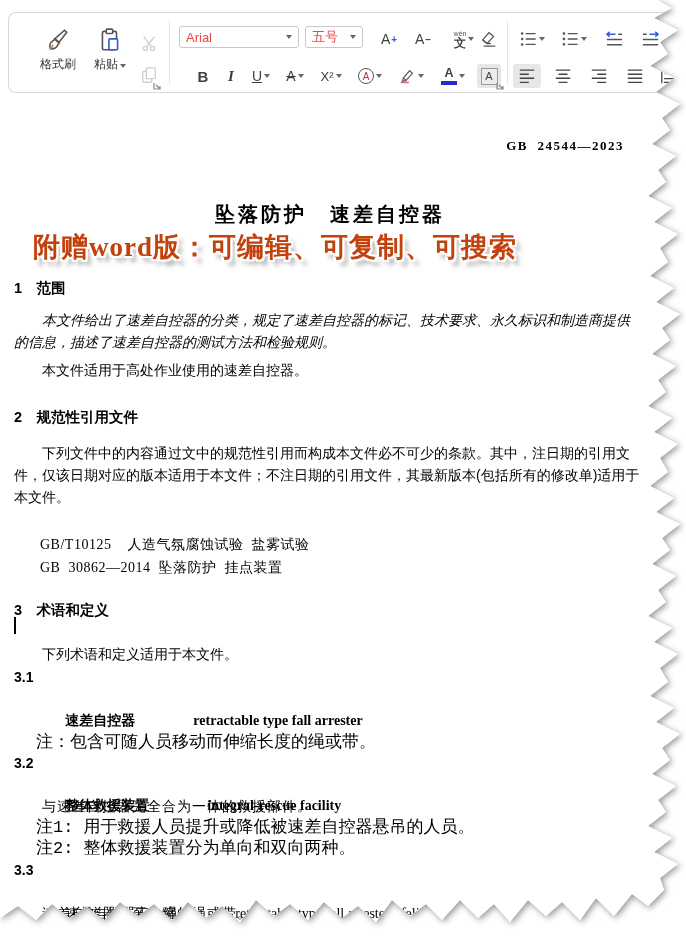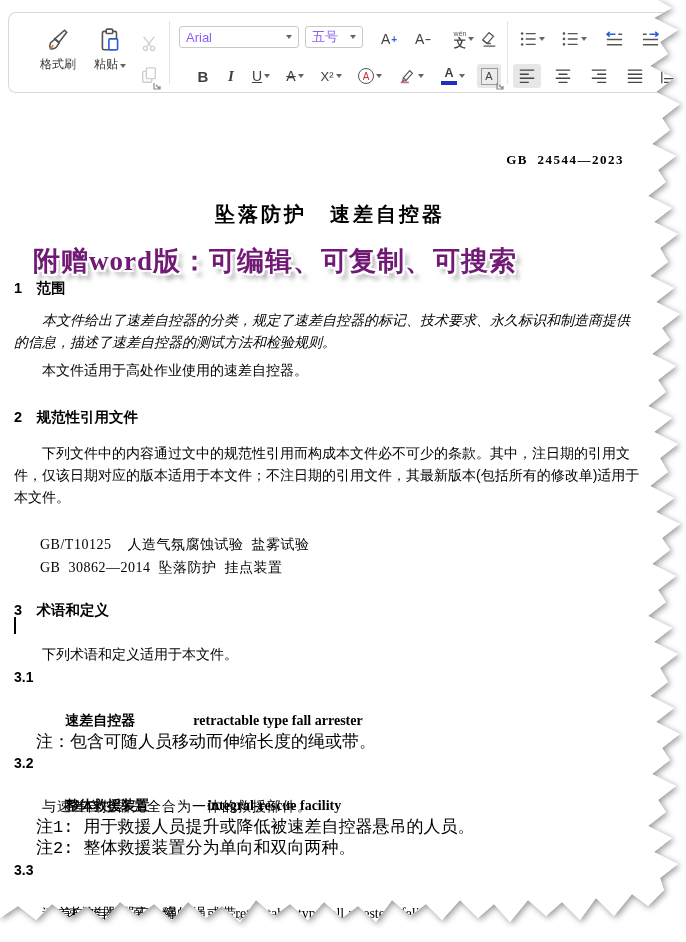--- a/index.html
+++ b/index.html
@@ -14,41 +14,41 @@
             border:1px solid #d9d9d9; border-right:none; border-radius:8px 0 0 8px; }
   .vsep { position:absolute; top:8px; bottom:8px; width:1px; background:#e3e3e3; }
   .tbtn { position:absolute; display:flex; align-items:center; justify-content:center;
           border:none; background:transparent; cursor:pointer; color:#3f3f3f; padding:0; }
   .bigbtn { flex-direction:column; gap:3px; font-size:12px; color:#333; width:46px; height:62px; top:6px; }
   .disabled { opacity:.35; }
   .chev { display:inline-block; width:0; height:0; border-left:3.5px solid transparent;
           border-right:3.5px solid transparent; border-top:4px solid #666; margin-left:2px; }
   .combo { position:absolute; top:13px; height:22px; border:1px solid #c8c8c8; border-radius:3px;
            display:flex; align-items:center; justify-content:space-between; padding:0 6px;
-           font-size:13px; color:#8b5cf6; background:#fff; cursor:pointer; }
+           font-size:13px; color:#ef4444; background:#fff; cursor:pointer; }
   .r2 { top:51px; height:24px; }
   .lbl { font-weight:bold; font-size:14px; }
   .launcher { position:absolute; width:10px; height:10px; cursor:pointer; }
   .activebtn { background:#e7e7e7; border-radius:3px; }
   sup.mark { color:#2e5bd7; font-weight:bold; font-size:10px; margin-left:1px; }
   .phon { display:flex; flex-direction:column; line-height:1; align-items:center; }
   .phon .p-top { font-size:7px; color:#555; }
   .phon .p-bot { font-size:12px; font-weight:bold; }
 
   
   .docpage { position:absolute; left:0; top:93px; width:686px; height:849px; background:#fff; cursor:text; }
   .leftline { position:absolute; left:8px; top:93px; bottom:0; width:1px; background:#dcdcdc; }
   .dline { position:absolute; color:#000; font-size:14px; line-height:22px; white-space:pre-wrap; }
   .code { font-family:"Liberation Serif","DejaVu Serif",serif; font-weight:bold; font-size:13px; letter-spacing:1.5px; }
   .doctitle { width:660px; text-align:center; font-size:20px; font-weight:bold; letter-spacing:3px; }
   .promo { width:550px; text-align:center; font-family:"Liberation Serif","DejaVu Serif",serif;
-           font-weight:bold; font-size:27px; letter-spacing:1px; color:#701a75;
+           font-weight:bold; font-size:27px; letter-spacing:1px; color:#c2410c;
            text-shadow:-2px -2px 0 #fff,2px -2px 0 #fff,-2px 2px 0 #fff,2px 2px 0 #fff,
                        0 -2px 0 #fff,0 2px 0 #fff,-2px 0 0 #fff,2px 0 0 #fff,
-                       5px 6px 4px rgba(110,110,110,.55);margin-top:14px; }
+                       5px 6px 4px rgba(110,110,110,.55); }
   .shead { font-weight:bold; font-size:14.5px; }
   .para { width:628px; text-indent:28px; }
   .refline { font-family:"Liberation Serif","DejaVu Serif",serif; letter-spacing:.5px; }
   .termnum { font-weight:bold; }
   .termline .zh { font-weight:bold; }
   .termline .en { font-family:"Liberation Serif","DejaVu Serif",serif; font-weight:bold; margin-left:14px;padding-left:44px; }
   .termline-reg .en { font-weight:normal; }
   .termline-reg .zh { font-weight:normal; }
   .note { font-size:17px;font-family:Liberation Mono, monospace; }
   .cursorbar { position:absolute; left:14px; width:1.5px; height:17px; background:#000; }
@@ -248,21 +248,21 @@
         <path d="M4.5 13h11M4.5 17h11" stroke="#444" stroke-width="1.4"></path>
       </svg>
     </button>
 
   </div>
 
   <span class="leftline"></span>
 
   <div class="docpage">
 
-    <div class="dline code" style="top:56px; right:62px;">GB  24544—2023</div>
+    <div class="dline code" style="top:42px; right:62px;">GB  24544—2023</div>
 
     <div class="dline doctitle" style="top:110px; left:0;">坠落防护　速差自控器</div>
 
     <div class="dline promo" style="top:143px; left:0;">附赠word版：可编辑、可复制、可搜索</div>
 
     <div class="dline shead" style="top:184px; left:14px;">1　范围</div>
 
     <div class="dline para" style="top:216px; left:14px;font-style:italic;">本文件给出了速差自控器的分类，规定了速差自控器的标记、技术要求、永久标识和制造商提供的信息，描述了速差自控器的测试方法和检验规则。</div>
     <div class="dline para" style="top:266px; left:14px;">本文件适用于高处作业使用的速差自控器。</div>
 

